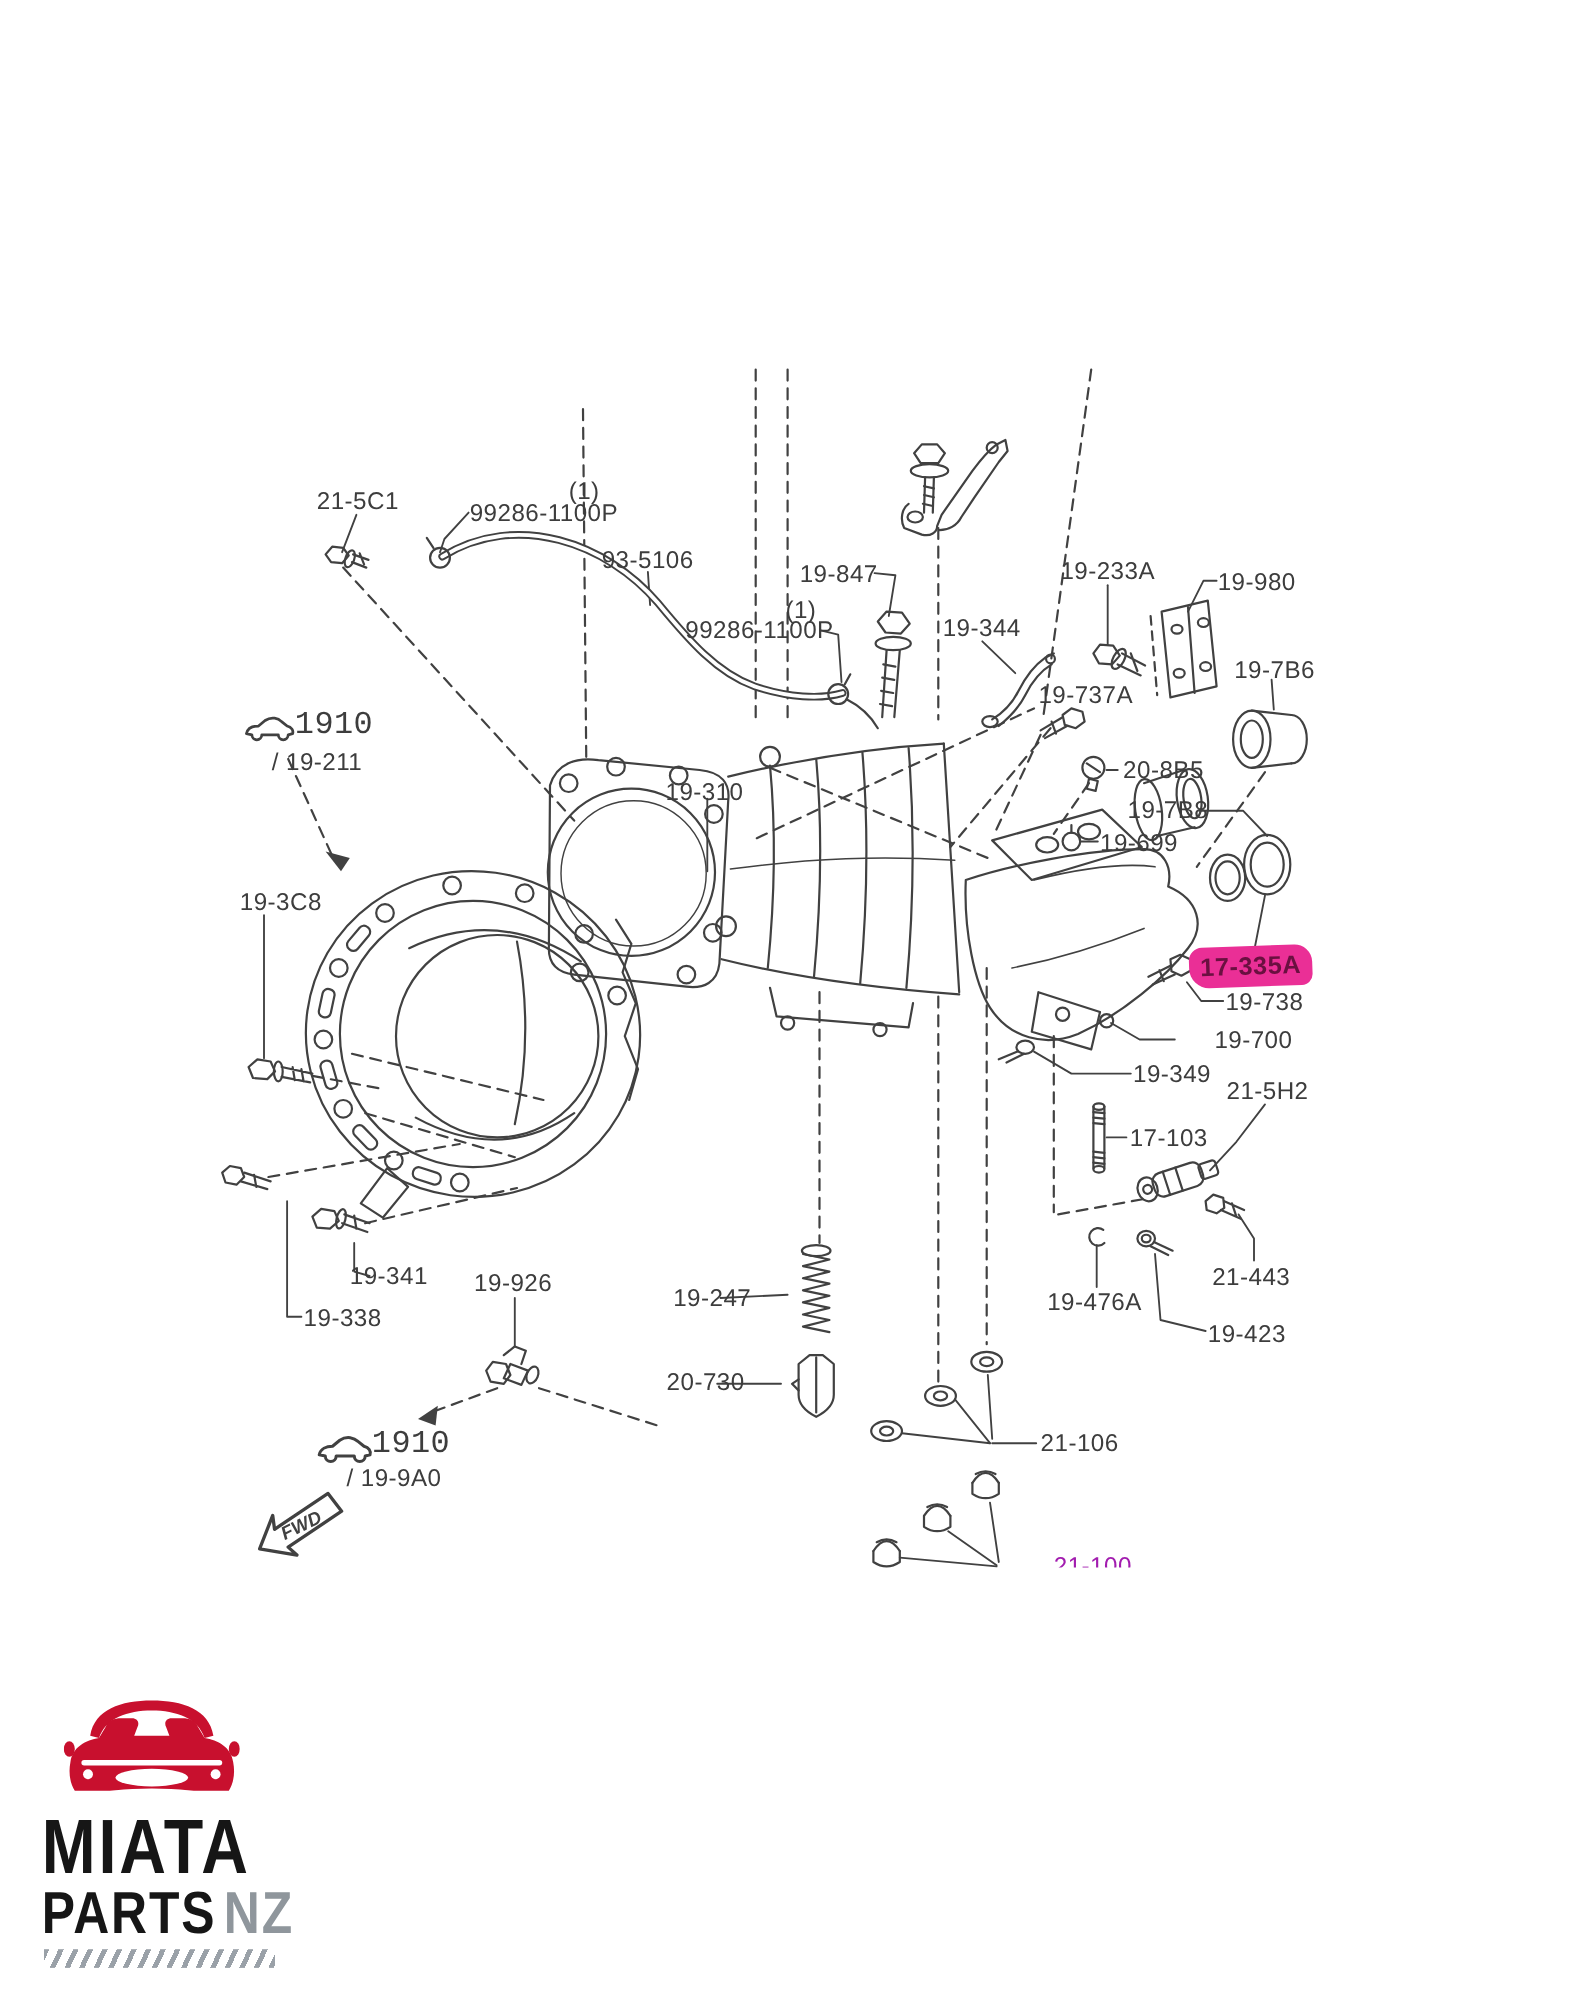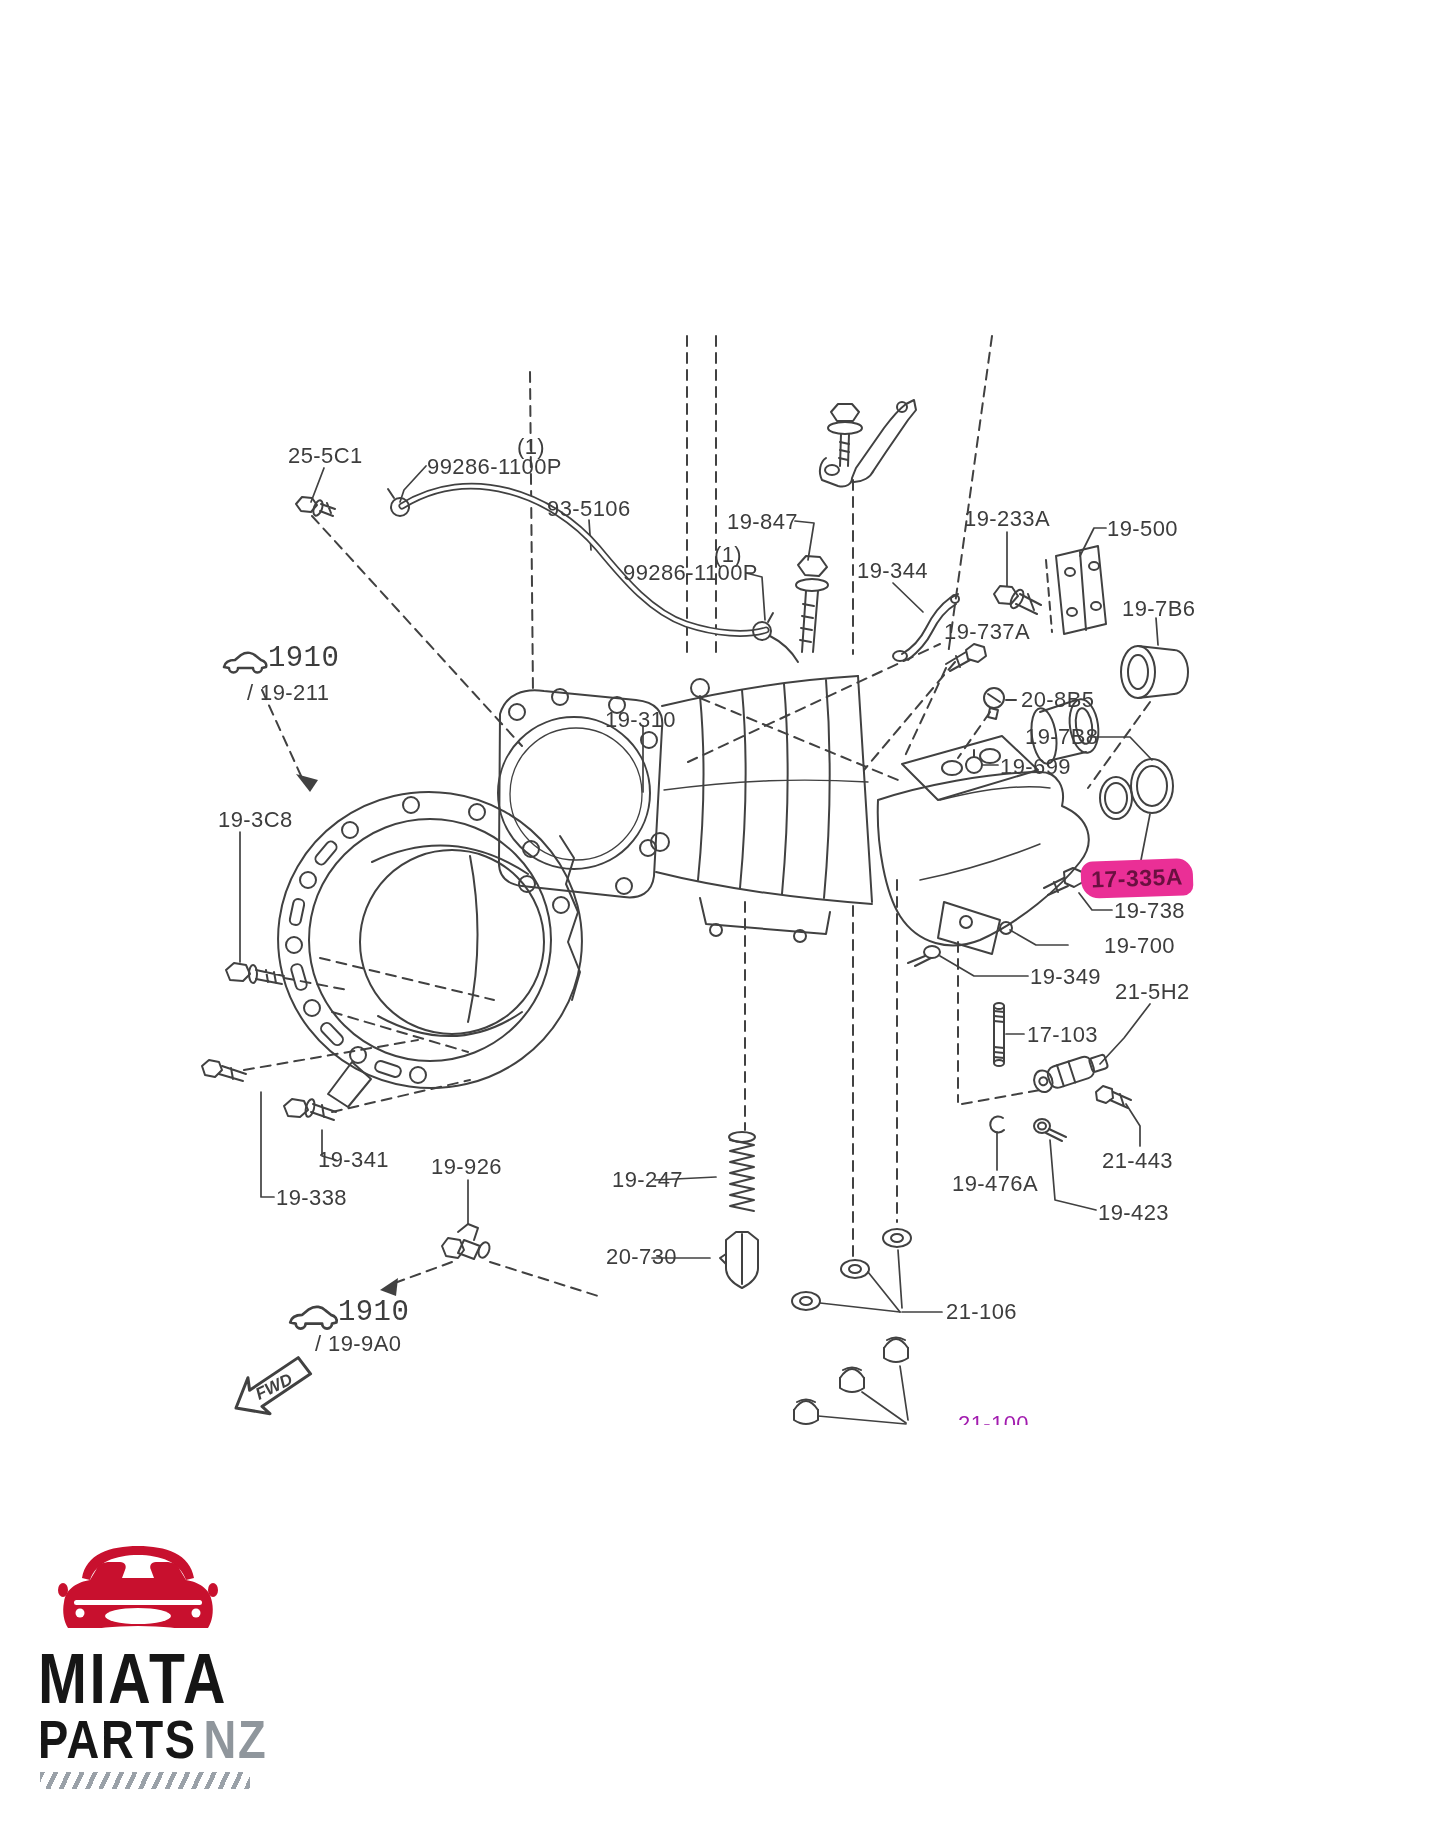--- a/index.html
+++ b/index.html
@@ -357,30 +357,30 @@
       <use href="#carref" transform="translate(222,652)"></use>
       <use href="#carref" transform="translate(288,1306) scale(1.1)"></use>
 
       <g transform="translate(236,1408) rotate(-26)">
         <path d="M0,0 L24,-22 L20,-10 L78,-18 L82,2 L24,10 L28,20 Z" fill="#ffffff" stroke-width="3"></path>
         <text x="24" y="3" font-size="17" font-weight="bold" font-style="italic" fill="#414141" stroke="none">FWD</text>
       </g>
     </g>
   </svg>
 
-  <div class="lbl" style="left:288px;top:444px">25-5C1</div>
+  <div class="lbl" style="left:288px;top:444px">21-5C1</div>
   <div class="lbl" style="left:427px;top:455px">99286-1100P</div>
   <div class="lbl" style="left:517px;top:435px">(1)</div>
   <div class="lbl" style="left:547px;top:497px">93-5106</div>
   <div class="lbl" style="left:727px;top:510px">19-847</div>
   <div class="lbl" style="left:714px;top:543px">(1)</div>
   <div class="lbl" style="left:623px;top:561px">99286-1100P</div>
   <div class="lbl" style="left:857px;top:559px">19-344</div>
   <div class="lbl" style="left:964px;top:507px">19-233A</div>
-  <div class="lbl" style="left:1107px;top:517px">19-500</div>
+  <div class="lbl" style="left:1107px;top:517px">19-980</div>
   <div class="lbl" style="left:944px;top:620px">19-737A</div>
   <div class="lbl" style="left:1122px;top:597px">19-7B6</div>
   <div class="lbl" style="left:1021px;top:688px">20-8B5</div>
   <div class="lbl" style="left:1025px;top:725px">19-7B8</div>
   <div class="lbl" style="left:1000px;top:755px">19-699</div>
 
   <div class="hl">
     <span>17-335A</span>
   </div>
 

